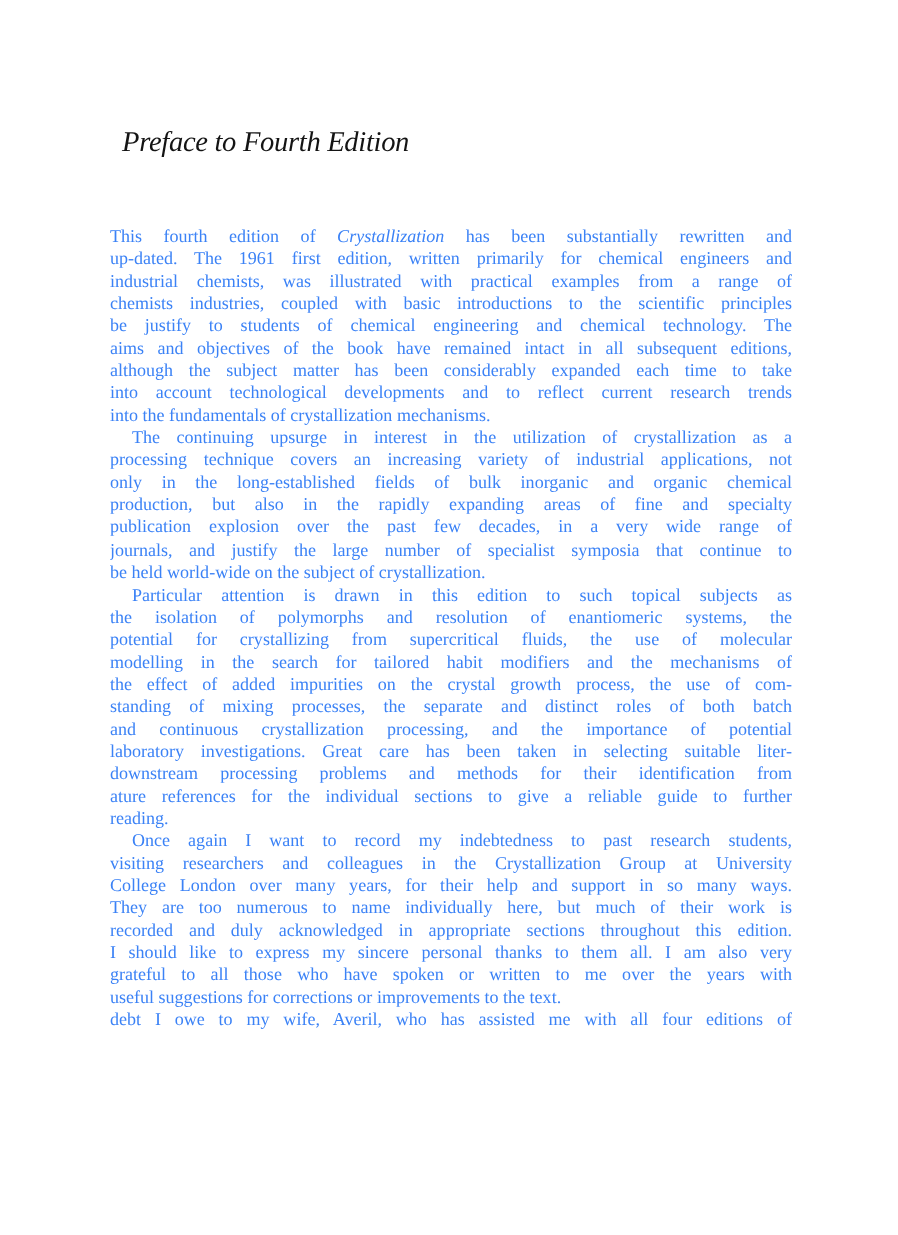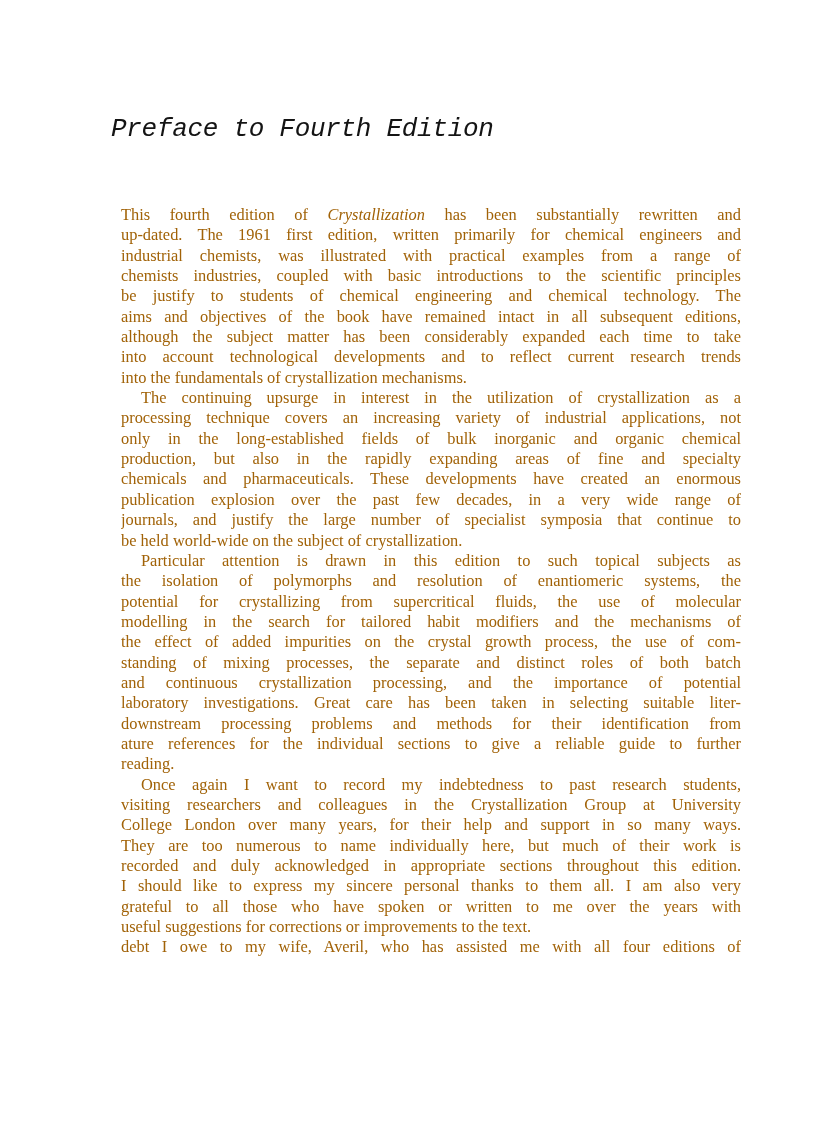--- a/index.html
+++ b/index.html
@@ -19,37 +19,37 @@
       left: 0; top: 0;
       width: 816px;
       height: 1123px;
       background: #ffffff;
     }
     .title {
       position: absolute;
       left: 111px;
       top: 114px;
       margin: 0;
-      font-family: Liberation Mono, monospace;
+      font-family: Liberation Serif, serif;
       font-style: italic;
       font-weight: normal;
       font-size: 26px;
       letter-spacing: -0.3px;
       color: #141414;
       white-space: nowrap;
     }
     .body-text {
       position: absolute;
-      left: 121px;
+      left: 100px;
       top: 205px;
       width: 620px;
       font-family: "Liberation Serif", serif;
       font-size: 16.4px;
       line-height: 20.35px;
-      color: #a16207;
+      color: #3b82f6;
     }
     .line {
       display: block;
       height: 20.35px;
       white-space: nowrap;
       text-align: justify;
       text-align-last: justify;
       width: 620px;
       overflow: hidden;
     }
@@ -82,21 +82,20 @@
       <span class="line">although the subject matter has been considerably expanded each time to take</span>
       <span class="line">into account technological developments and to reflect current research trends</span>
       <span class="line last">into the fundamentals of crystallization mechanisms.</span>
     </div>
 
     <div>
       <span class="line indent">The continuing upsurge in interest in the utilization of crystallization as a</span>
       <span class="line">processing technique covers an increasing variety of industrial applications, not</span>
       <span class="line">only in the long-established fields of bulk inorganic and organic chemical</span>
       <span class="line">production, but also in the rapidly expanding areas of fine and specialty</span>
-      <span class="line">chemicals and pharmaceuticals. These developments have created an enormous</span>
       <span class="line">publication explosion over the past few decades, in a very wide range of</span>
       <span class="line">journals, and justify the large number of specialist symposia that continue to</span>
       <span class="line last">be held world-wide on the subject of crystallization.</span>
     </div>
 
     <div>
       <span class="line indent">Particular attention is drawn in this edition to such topical subjects as</span>
       <span class="line">the isolation of polymorphs and resolution of enantiomeric systems, the</span>
       <span class="line">potential for crystallizing from supercritical fluids, the use of molecular</span>
       <span class="line">modelling in the search for tailored habit modifiers and the mechanisms of</span>

